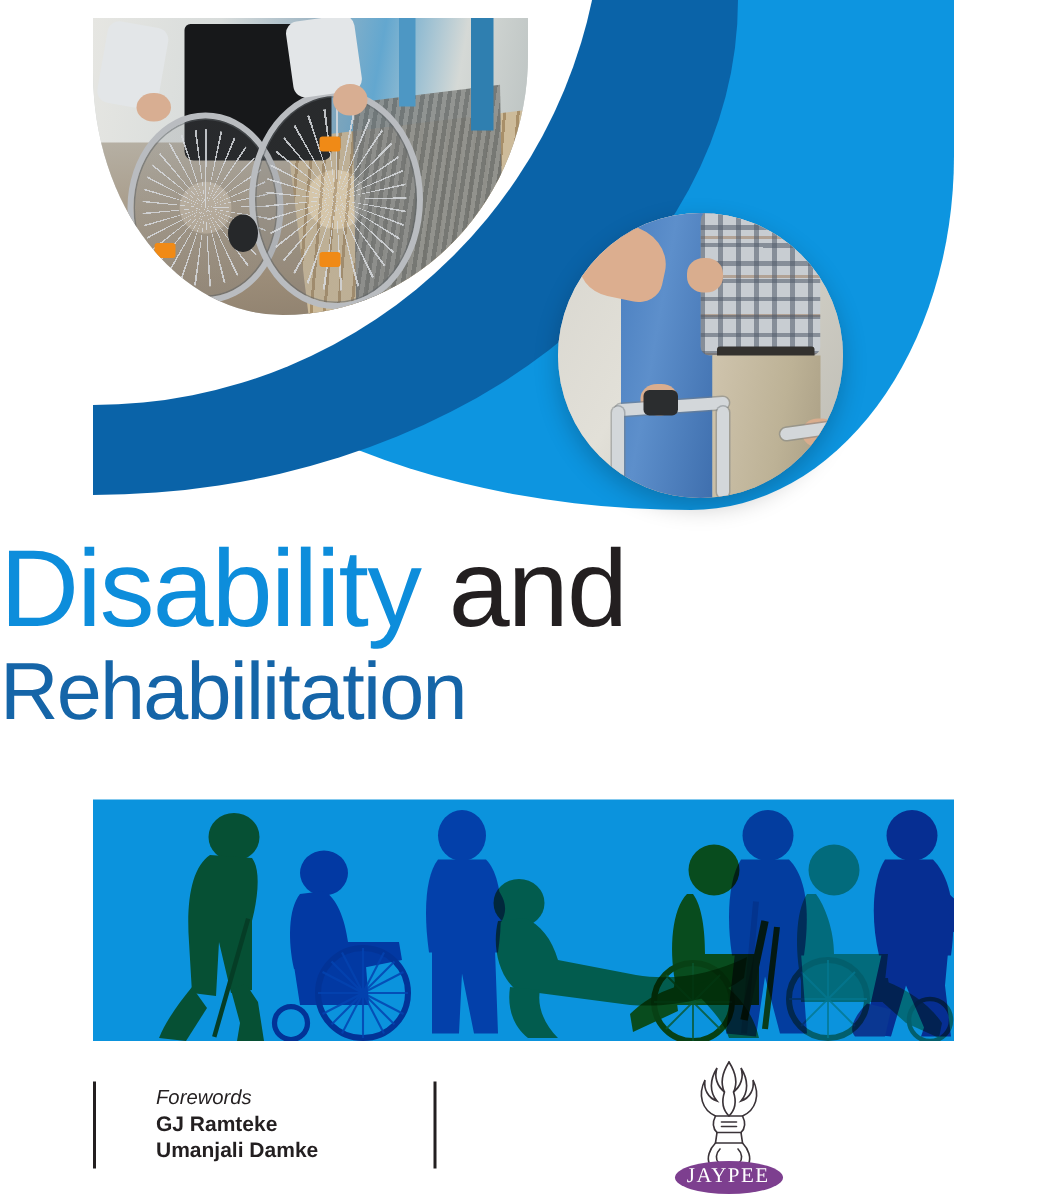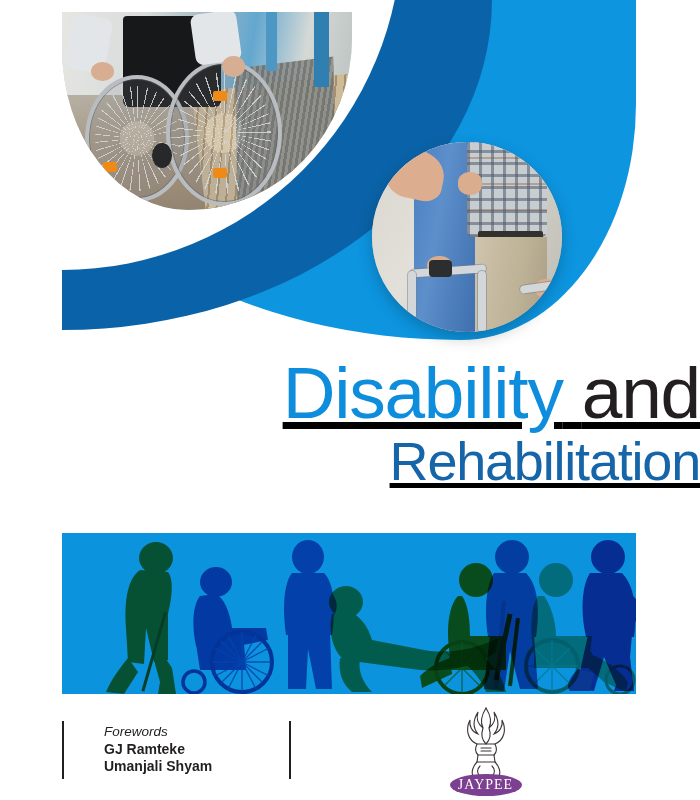--- a/index.html
+++ b/index.html
@@ -247,24 +247,23 @@
     box-shadow: 0 6px 16px rgba(0,0,0,.22);
     pointer-events: none;
   }
 
   
   .title-block {
     position: absolute;
     left: 0;
     top: 358px;
     width: 700px;
-    text-align: right;
+    text-align: left;
     line-height: .97;
     letter-spacing: -1.2px;
-    text-decoration: underline;
   }
   .title-line { white-space: nowrap; }
   .title-line-1 { font-size: 73px; }
   .title-line-2 { font-size: 54px; margin-top: 6px; }
   .t-light { color: #0d8ddb; }
   .t-dark  { color: #231f20; }
   .t-deep  { color: #1565a8; }
 
   
   .silhouette-band {
@@ -545,21 +544,21 @@
         <path d="M18 130 C8 140 6 148 10 152 L30 152 L34 134 Z" fill="#e05fa8"></path>
       </svg>
     </div>
   </div>
 
   <div class="credits">
     <div class="vrule"></div>
     <div class="forewords">
       <div class="fw-label">Forewords</div>
       <div class="fw-name">GJ Ramteke</div>
-      <div class="fw-name">Umanjali Shyam</div>
+      <div class="fw-name">Umanjali Damke</div>
     </div>
     <div class="vrule"></div>
     <div class="publisher">
       <div class="jaypee-logo">
         <svg width="78" height="76" viewBox="0 0 78 76">
           <g fill="none" stroke="#3a3338" stroke-width="1.1" stroke-linecap="round">
             <path d="M39 4 C34 12 33 18 36 24 C31 20 29 14 31 8 C26 16 26 24 31 30 C25 28 22 22 23 16 C18 26 21 36 30 40"></path>
             <path d="M39 4 C44 12 45 18 42 24 C47 20 49 14 47 8 C52 16 52 24 47 30 C53 28 56 22 55 16 C60 26 57 36 48 40"></path>
             <path d="M36 24 C34 30 35 36 39 40 C43 36 44 30 42 24"></path>
             <path d="M30 40 C28 44 28 48 31 51 L47 51 C50 48 50 44 48 40 Z"></path>

